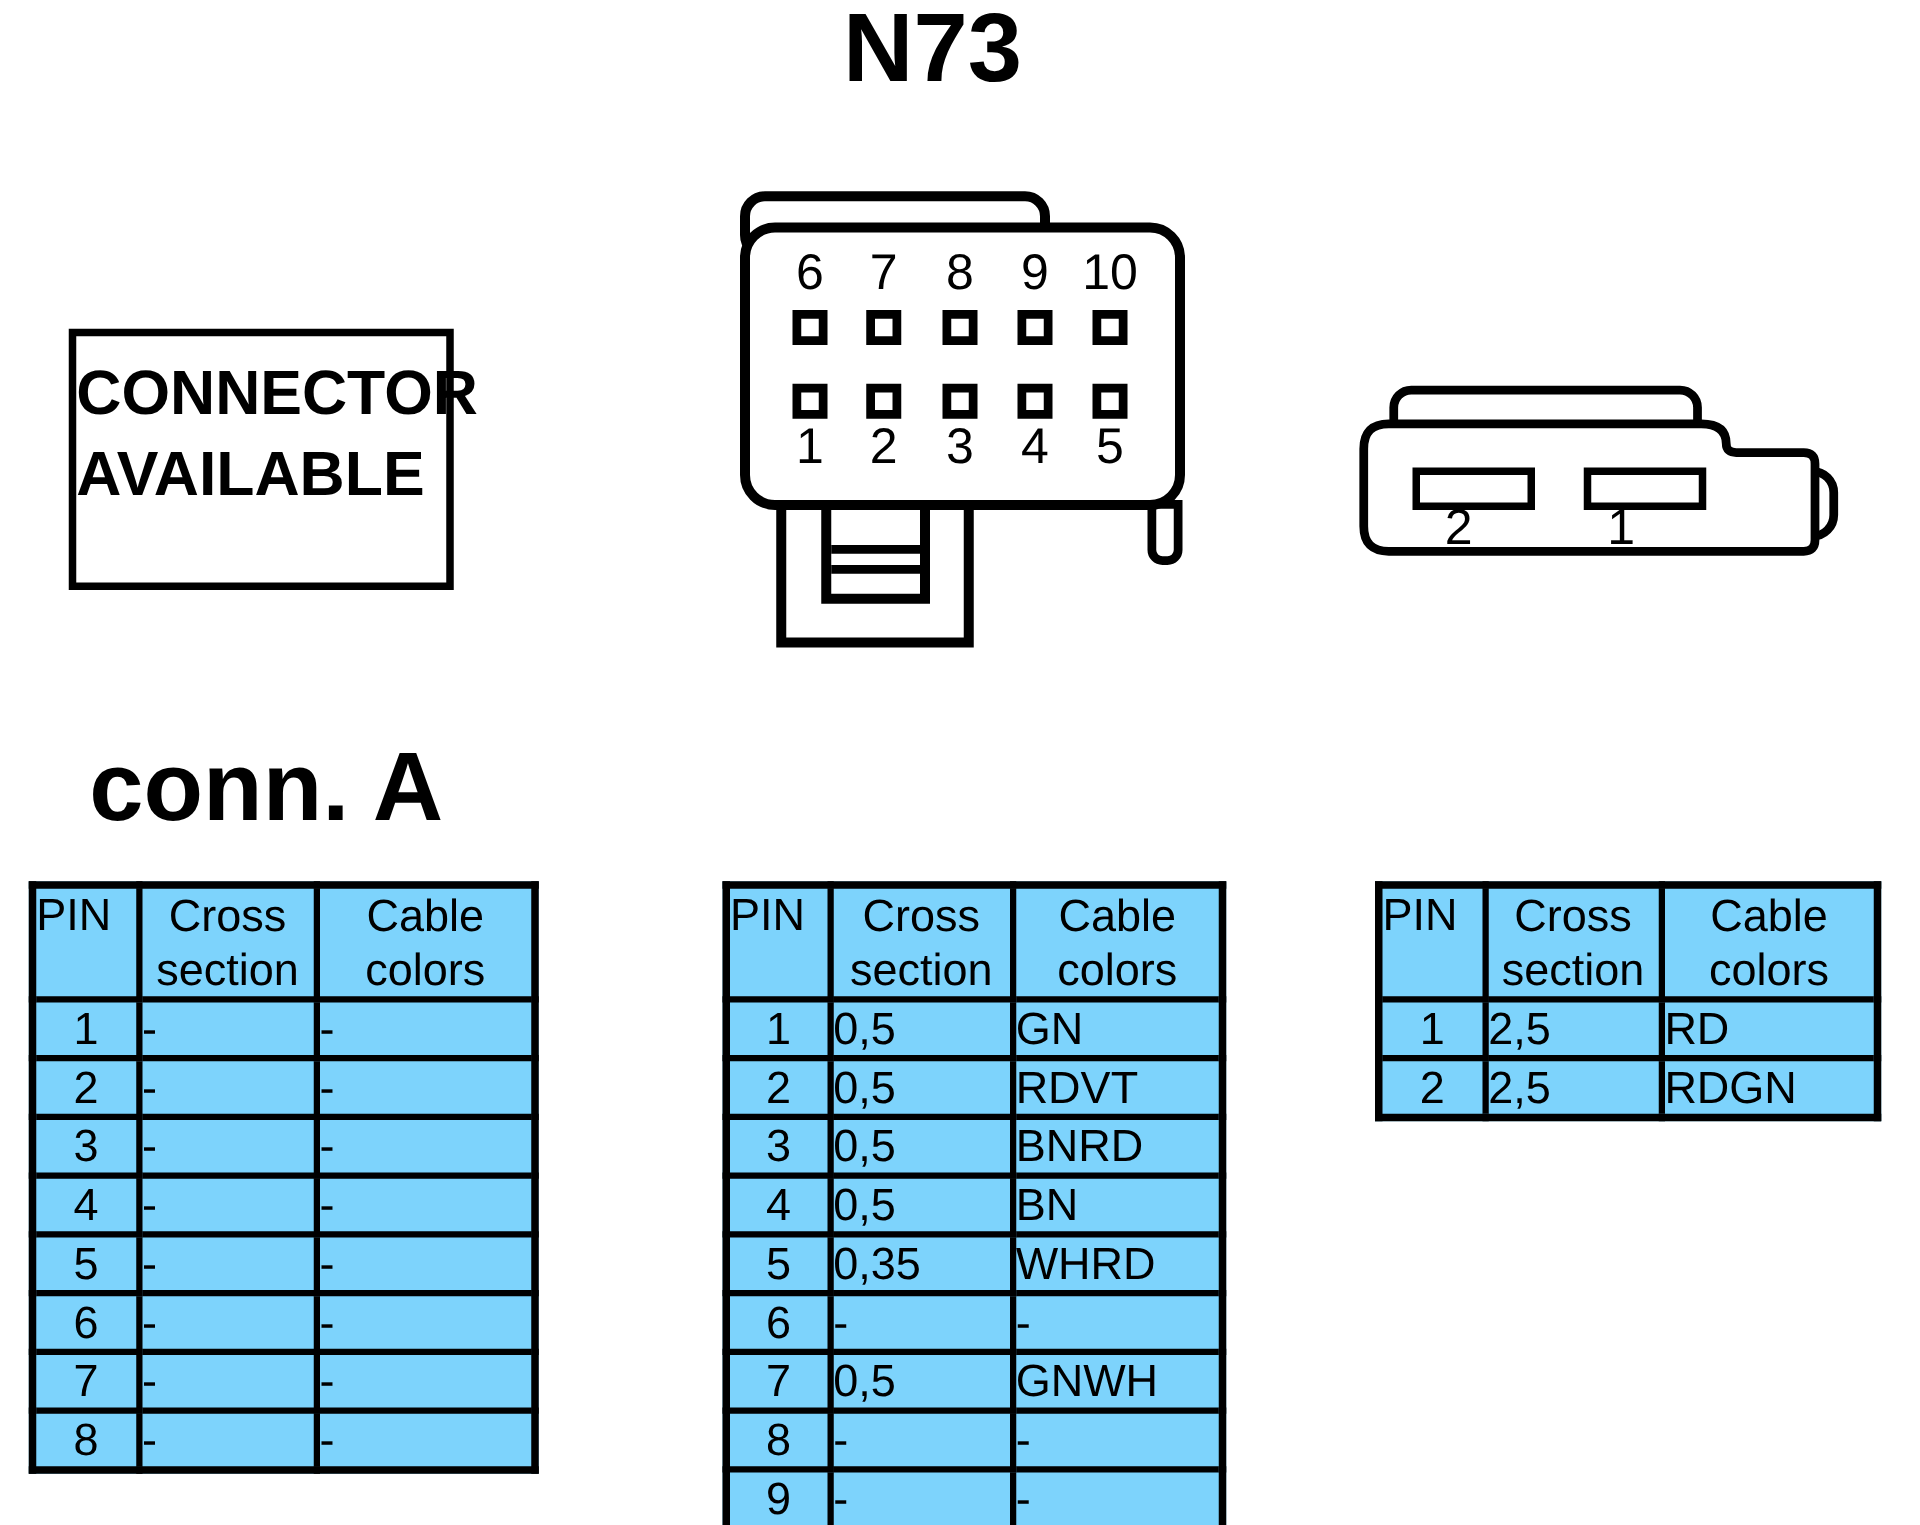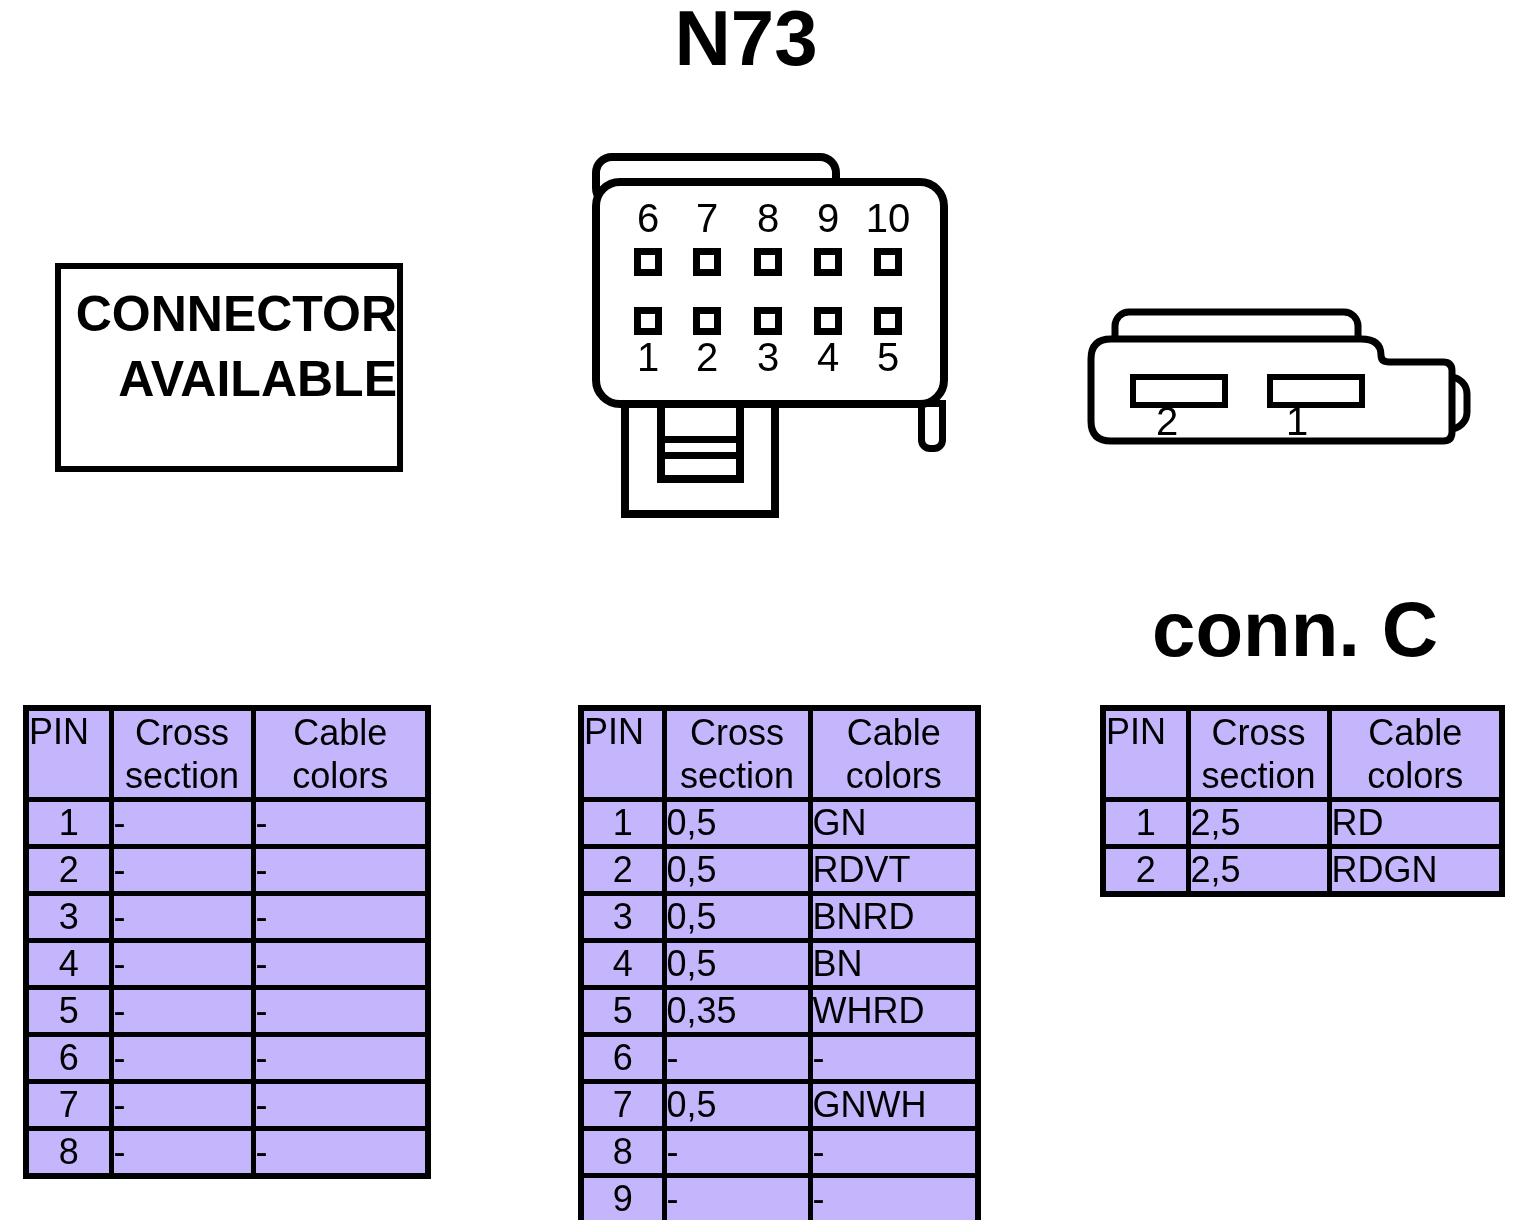--- a/index.html
+++ b/index.html
@@ -7,22 +7,22 @@
     position:relative;width:1536px;height:1220px;background:#ffffff;overflow:hidden;
     font-family:"Liberation Sans", sans-serif;color:#000;
   }
   .abs{position:absolute;}
 
   
   .big-title{font-weight:bold;font-size:78px;line-height:80px;text-align:center;white-space:nowrap;}
 
   
   #na-box{
-    left:55px;top:263px;width:348px;height:209px;border:6px solid #000;
-    box-sizing:border-box;text-align:right;
+    left:55px;top:263px;width:308px;height:209px;border:6px solid #000;
+    box-sizing:border-box;text-align:left;
   }
   #na-box .na-line{display:block;font-weight:bold;font-size:50px;line-height:65px;}
   #na-box .na-wrap{padding-top:13px;}
 
   
   .flap{left:592px;top:153px;width:248px;height:55px;border:8px solid #000;border-radius:20px;
         background:#fff;box-sizing:border-box;z-index:1;}
   .body10{left:592px;top:178px;width:356px;height:230px;border:8px solid #000;border-radius:28px;
         background:#fff;box-sizing:border-box;z-index:2;}
   .latch{left:918px;top:400px;width:28px;height:52px;border:7px solid #000;
@@ -35,21 +35,21 @@
   .pin-sq{width:28px;height:28px;border:7px solid #000;background:#fff;box-sizing:border-box;z-index:3;}
   .pin-num{width:70px;text-align:center;font-size:40px;line-height:40px;z-index:3;}
 
   
   #connC-svg{left:1085px;top:305px;z-index:1;}
   #connC-svg .stroke7{fill:#fff;stroke:#000;stroke-width:7;}
   #connC-svg .slot{fill:#fff;stroke:#000;stroke-width:6;}
   #connC-svg text{font-family:"Liberation Sans",sans-serif;font-size:40px;fill:#000;text-anchor:middle;}
 
   
-  table.tbl{position:absolute;border-collapse:collapse;table-layout:fixed;background:#c4b5fd;
+  table.tbl{position:absolute;border-collapse:collapse;table-layout:fixed;background:#7dd3fc;
         font-size:36px;}
   table.tbl th,table.tbl td{border:5px solid #000;padding:0;overflow:hidden;}
   table.tbl{border:6px solid #000;}
   table.tbl thead th{height:82px;vertical-align:top;font-weight:normal;}
   th.h-pin{text-align:left;padding-left:12px;padding-top:6px;}
   th.h-ctr{text-align:center;padding-top:6px;line-height:43px;}
   table.tbl td{height:35px;vertical-align:middle;}
   td.c-pin{text-align:center;}
   td.c-val{text-align:left;padding-left:13px;}
 </style>
@@ -109,21 +109,21 @@
 
     <path class="stroke7" d="M 6 116 L 6 54 Q 6 34 26 34 L 276 34 Q 296 34 296 50 Q 296 57 304 57 L 358 57 Q 367 57 367 66 L 367 127 Q 367 136 358 136 L 26 136 Q 6 136 6 116 Z"></path>
 
     <rect x="48" y="72" width="92" height="28" class="slot"></rect>
     <rect x="185" y="72" width="92" height="28" class="slot"></rect>
 
     <text x="82" y="130">2</text>
     <text x="212" y="130">1</text>
   </svg>
 
-  <div class="abs big-title" style="left:1095px;top:589px;width:400px;">conn. C</div>
+  <div class="abs big-title" style="left:13px;top:589px;width:400px;">conn. A</div>
 
   <table class="tbl" style="left:23px;top:705px;">
     <colgroup>
         <col style="width:85px">
         <col style="width:142px">
         <col style="width:175px">
       </colgroup>
     <thead>
       <tr>
         <th class="h-pin">PIN</th>

